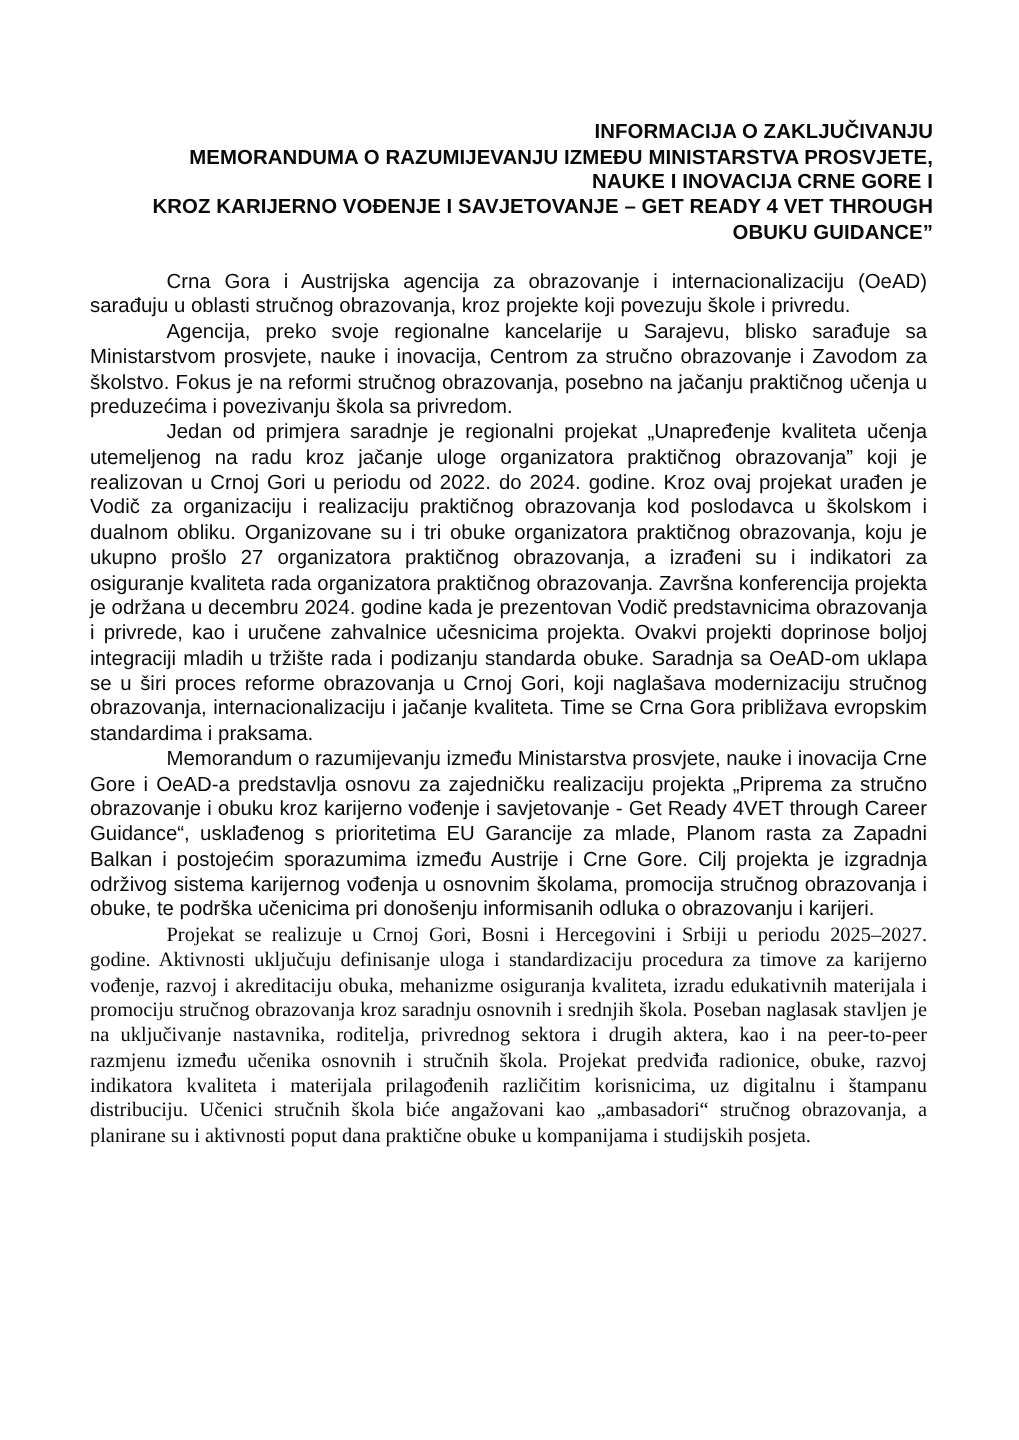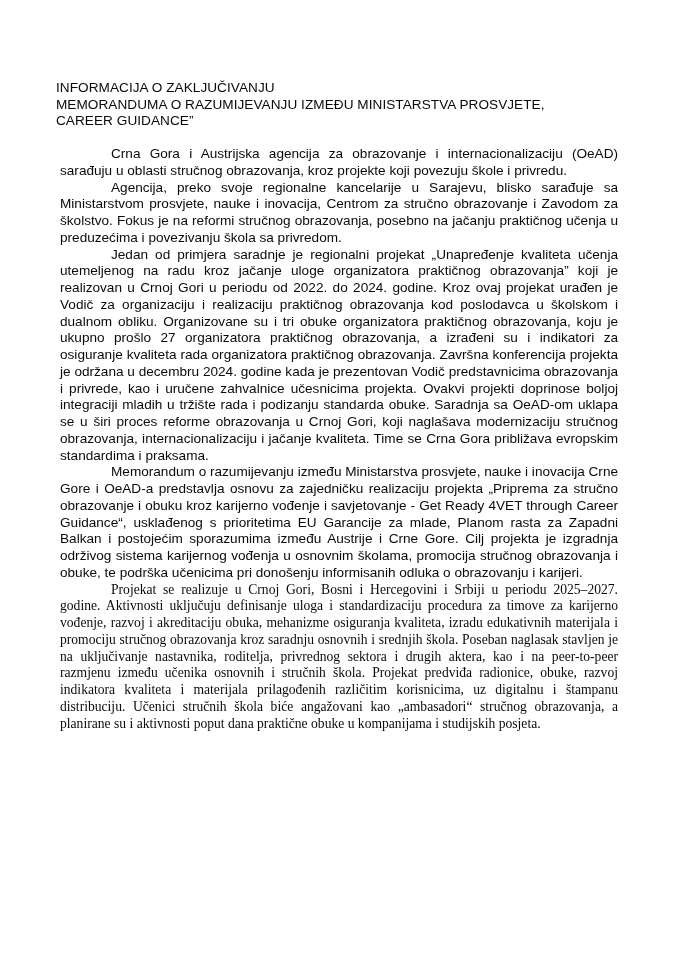--- a/index.html
+++ b/index.html
@@ -23,22 +23,22 @@
     background: #ffffff;
     overflow: hidden;
   }
   .content {
     position: absolute;
     left: 56px;
     top: 80px;
     width: 566px;
   }
   .doc-title {
-    text-align: left;
-    font-weight: normal;
+    text-align: right;
+    font-weight: bold;
     font-size: 13.6px;
     line-height: 16.7px;
     letter-spacing: 0.05px;
     margin: 0 0 16px 0;
   }
   .doc-title .tline {
     display: block;
     white-space: nowrap;
   }
   .body-text {
@@ -60,21 +60,23 @@
 </style>
 </head>
 <body>
 
 <div class="page">
   <div class="content">
 
     <div class="doc-title">
       <span class="tline">INFORMACIJA O ZAKLJUČIVANJU</span>
       <span class="tline">MEMORANDUMA O RAZUMIJEVANJU IZMEĐU MINISTARSTVA PROSVJETE,</span>
-      <span class="tline">CAREER GUIDANCE”</span>
+      <span class="tline">NAUKE I INOVACIJA CRNE GORE I</span>
+      <span class="tline">KROZ KARIJERNO VOĐENJE I SAVJETOVANJE – GET READY 4 VET THROUGH</span>
+      <span class="tline">OBUKU GUIDANCE”</span>
     </div>
 
     <div class="body-text">
       <p>Crna Gora i Austrijska agencija za obrazovanje i internacionalizaciju (OeAD) sarađuju u oblasti stručnog obrazovanja, kroz projekte koji povezuju škole i privredu.</p>
       <p>Agencija, preko svoje regionalne kancelarije u Sarajevu, blisko sarađuje sa Ministarstvom prosvjete, nauke i inovacija, Centrom za stručno obrazovanje i Zavodom za školstvo. Fokus je na reformi stručnog obrazovanja, posebno na jačanju praktičnog učenja u preduzećima i povezivanju škola sa privredom.</p>
       <p>Jedan od primjera saradnje je regionalni projekat „Unapređenje kvaliteta učenja utemeljenog na radu kroz jačanje uloge organizatora praktičnog obrazovanja” koji je realizovan u Crnoj Gori u periodu od 2022. do 2024. godine. Kroz ovaj projekat urađen je Vodič za organizaciju i realizaciju praktičnog obrazovanja kod poslodavca u školskom i dualnom obliku. Organizovane su i tri obuke organizatora praktičnog obrazovanja, koju je ukupno prošlo 27 organizatora praktičnog obrazovanja, a izrađeni su i indikatori za osiguranje kvaliteta rada organizatora praktičnog obrazovanja. Završna konferencija projekta je održana u decembru 2024. godine kada je prezentovan Vodič predstavnicima obrazovanja i privrede, kao i uručene zahvalnice učesnicima projekta. Ovakvi projekti doprinose boljoj integraciji mladih u tržište rada i podizanju standarda obuke. Saradnja sa OeAD-om uklapa se u širi proces reforme obrazovanja u Crnoj Gori, koji naglašava modernizaciju stručnog obrazovanja, internacionalizaciju i jačanje kvaliteta. Time se Crna Gora približava evropskim standardima i praksama.</p>
       <p>Memorandum o razumijevanju između Ministarstva prosvjete, nauke i inovacija Crne Gore i OeAD-a predstavlja osnovu za zajedničku realizaciju projekta „Priprema za stručno obrazovanje i obuku kroz karijerno vođenje i savjetovanje - Get Ready 4VET through Career Guidance“, usklađenog s prioritetima EU Garancije za mlade, Planom rasta za Zapadni Balkan i postojećim sporazumima između Austrije i Crne Gore. Cilj projekta je izgradnja održivog sistema karijernog vođenja u osnovnim školama, promocija stručnog obrazovanja i obuke, te podrška učenicima pri donošenju informisanih odluka o obrazovanju i karijeri.</p>
       <p>Projekat se realizuje u Crnoj Gori, Bosni i Hercegovini i Srbiji u periodu 2025–2027. godine. Aktivnosti uključuju definisanje uloga i standardizaciju procedura za timove za karijerno vođenje, razvoj i akreditaciju obuka, mehanizme osiguranja kvaliteta, izradu edukativnih materijala i promociju stručnog obrazovanja kroz saradnju osnovnih i srednjih škola. Poseban naglasak stavljen je na uključivanje nastavnika, roditelja, privrednog sektora i drugih aktera, kao i na peer-to-peer razmjenu između učenika osnovnih i stručnih škola. Projekat predviđa radionice, obuke, razvoj indikatora kvaliteta i materijala prilagođenih različitim korisnicima, uz digitalnu i štampanu distribuciju. Učenici stručnih škola biće angažovani kao „ambasadori“ stručnog obrazovanja, a planirane su i aktivnosti poput dana praktične obuke u kompanijama i studijskih posjeta.</p>
     </div>
 

